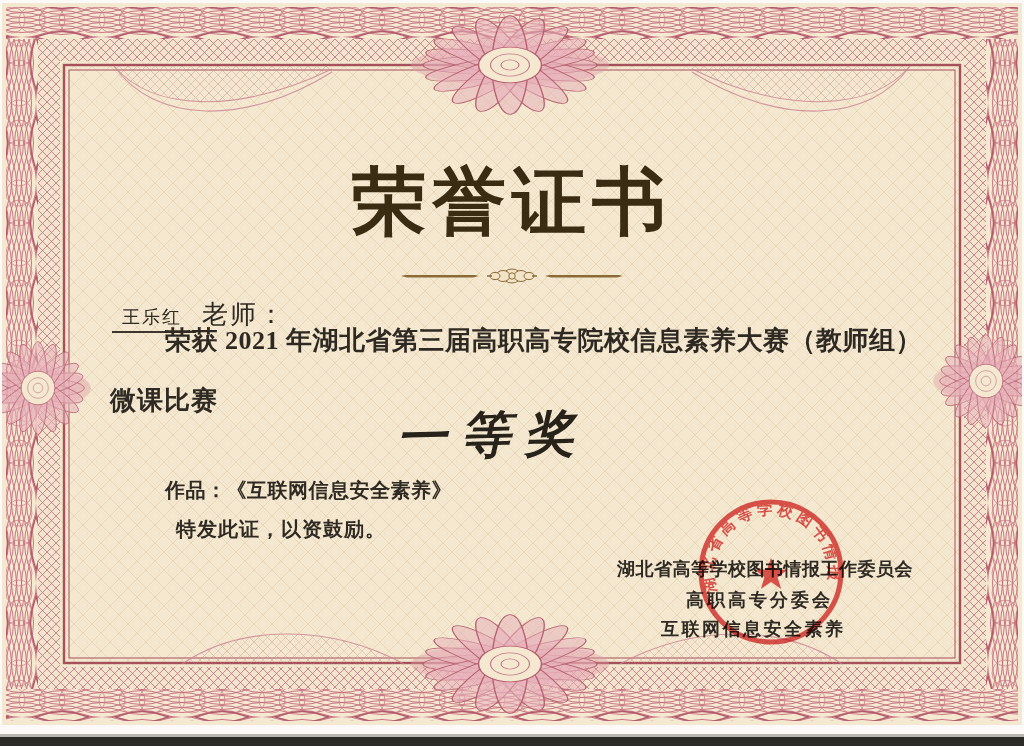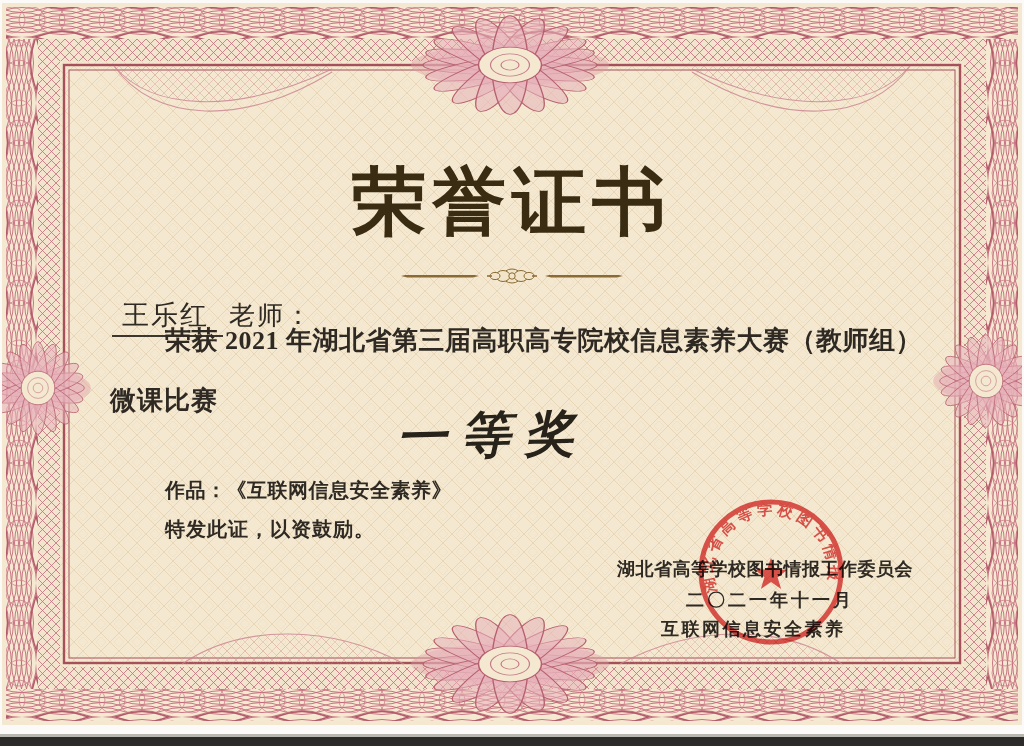--- a/index.html
+++ b/index.html
@@ -33,36 +33,36 @@
   .divider{
     left:0;right:0;top:264px;height:18px;
     display:flex;align-items:center;justify-content:center;gap:6px;
   }
   .dline{width:78px;height:3px;background:#8a6b35;
     clip-path:polygon(0 50%,8% 0,92% 0,100% 50%,92% 100%,8% 100%);}
   .dorn{width:54px;height:18px;}
 
   .nameline{left:110px;top:294px;font-size:26px;}
   .rname{
-    display:inline-block;font-size:27px;letter-spacing:2px;
+    display:inline-block;font-size:18px;letter-spacing:2px;
     border-bottom:2.5px solid #3c362c;padding:0 14px 2px 10px;
   }
   .rsuffix{margin-left:6px;letter-spacing:2px;margin-top:12px;}
 
   .body1{left:163px;top:320px;font-size:26px;font-weight:700;letter-spacing:.5px;}
   .body2{left:108px;top:380px;font-size:26px;font-weight:700;letter-spacing:1px;}
 
   .award{
     left:0;right:40px;top:399px;text-align:center;
     font-size:50px;font-weight:bold;font-style:italic;color:#27221a;
     letter-spacing:14px;transform:rotate(-1.5deg);
   }
 
   .work{left:163px;top:474px;font-size:20px;font-weight:700;letter-spacing:.5px;}
-  .closing{left:163px;top:513px;font-size:20px;font-weight:700;letter-spacing:1px;text-align:right;}
+  .closing{left:174px;top:513px;font-size:20px;font-weight:700;letter-spacing:1px;text-align:right;}
 
   .issuer1{left:615px;top:554px;font-size:18px;font-weight:700;letter-spacing:.5px;}
   .issuer2{left:684px;top:585px;font-size:18px;font-weight:700;letter-spacing:3px;}
   .dateline{left:659px;top:614px;font-size:18px;font-weight:700;letter-spacing:2.5px;}
 
   .seal{
     position:absolute;left:693px;top:493px;width:152px;height:152px;z-index:3;
     mix-blend-mode:multiply;opacity:.85;
   }
   .seal text{
@@ -217,21 +217,21 @@
         <span class="rname">王乐红</span><span class="rsuffix">老师：</span>
       </div>
 
       <div class="body1">荣获 2021 年湖北省第三届高职高专院校信息素养大赛（教师组）</div>
       <div class="body2">微课比赛</div>
       <div class="award">一等奖</div>
       <div class="work">作品：《互联网信息安全素养》</div>
       <div class="closing">特发此证，以资鼓励。</div>
 
       <div class="issuer1">湖北省高等学校图书情报工作委员会</div>
-      <div class="issuer2">二〇二一年十一月</div>
+      <div class="issuer2">高职高专分委会</div>
       <div class="dateline">互联网信息安全素养</div>
     </div>
 
     <svg class="seal" viewBox="0 0 150 150" aria-hidden="true">
       <defs>
         <path id="sealArc" d="M21.4,94.5 A57,57 0 1 1 128.6,94.5" fill="none"></path>
       </defs>
       <circle cx="75" cy="75" r="69" fill="none" stroke="#dd3c3c" stroke-width="5"></circle>
       <text font-size="15.5" fill="#dd3c3c" letter-spacing="4.2">
         <textPath href="#sealArc" xlink:href="#sealArc" textLength="306" lengthAdjust="spacingAndGlyphs">湖北省高等学校图书情报工作委员会</textPath>

